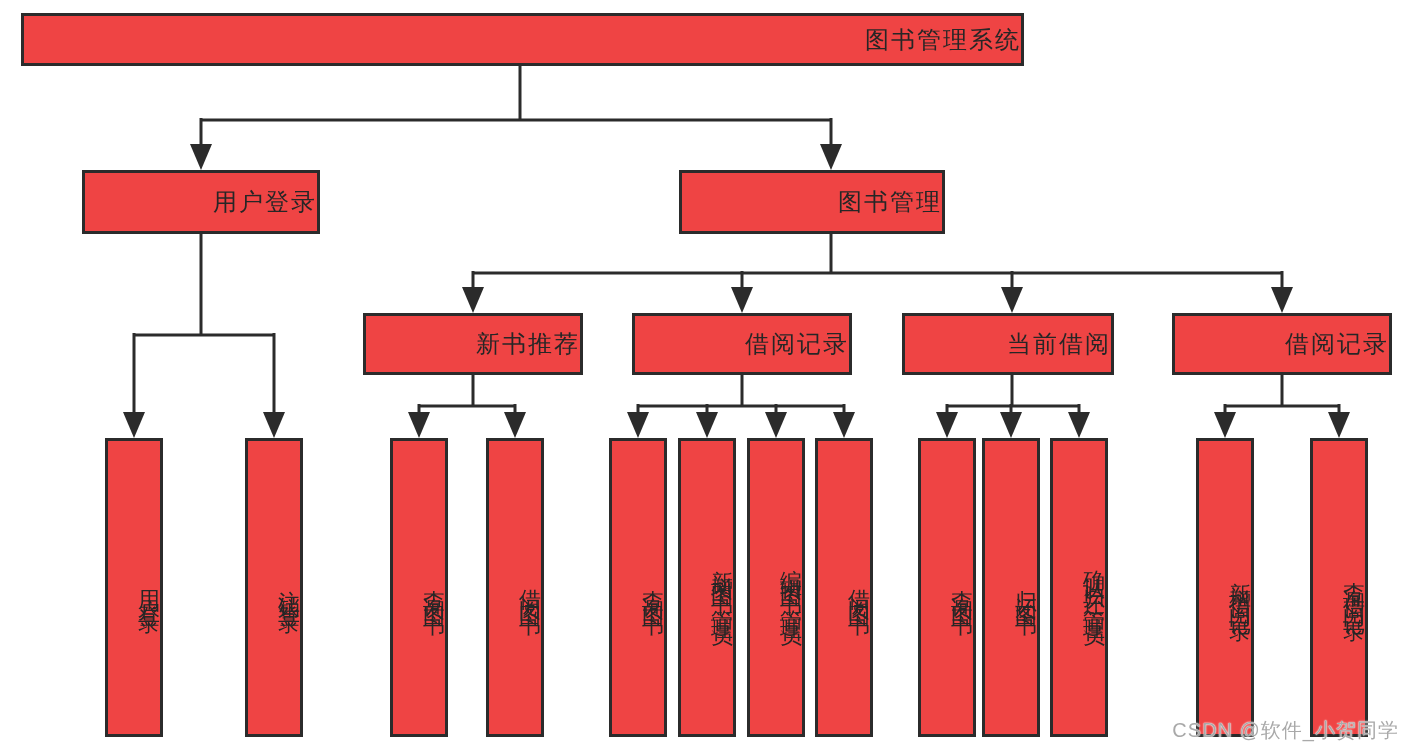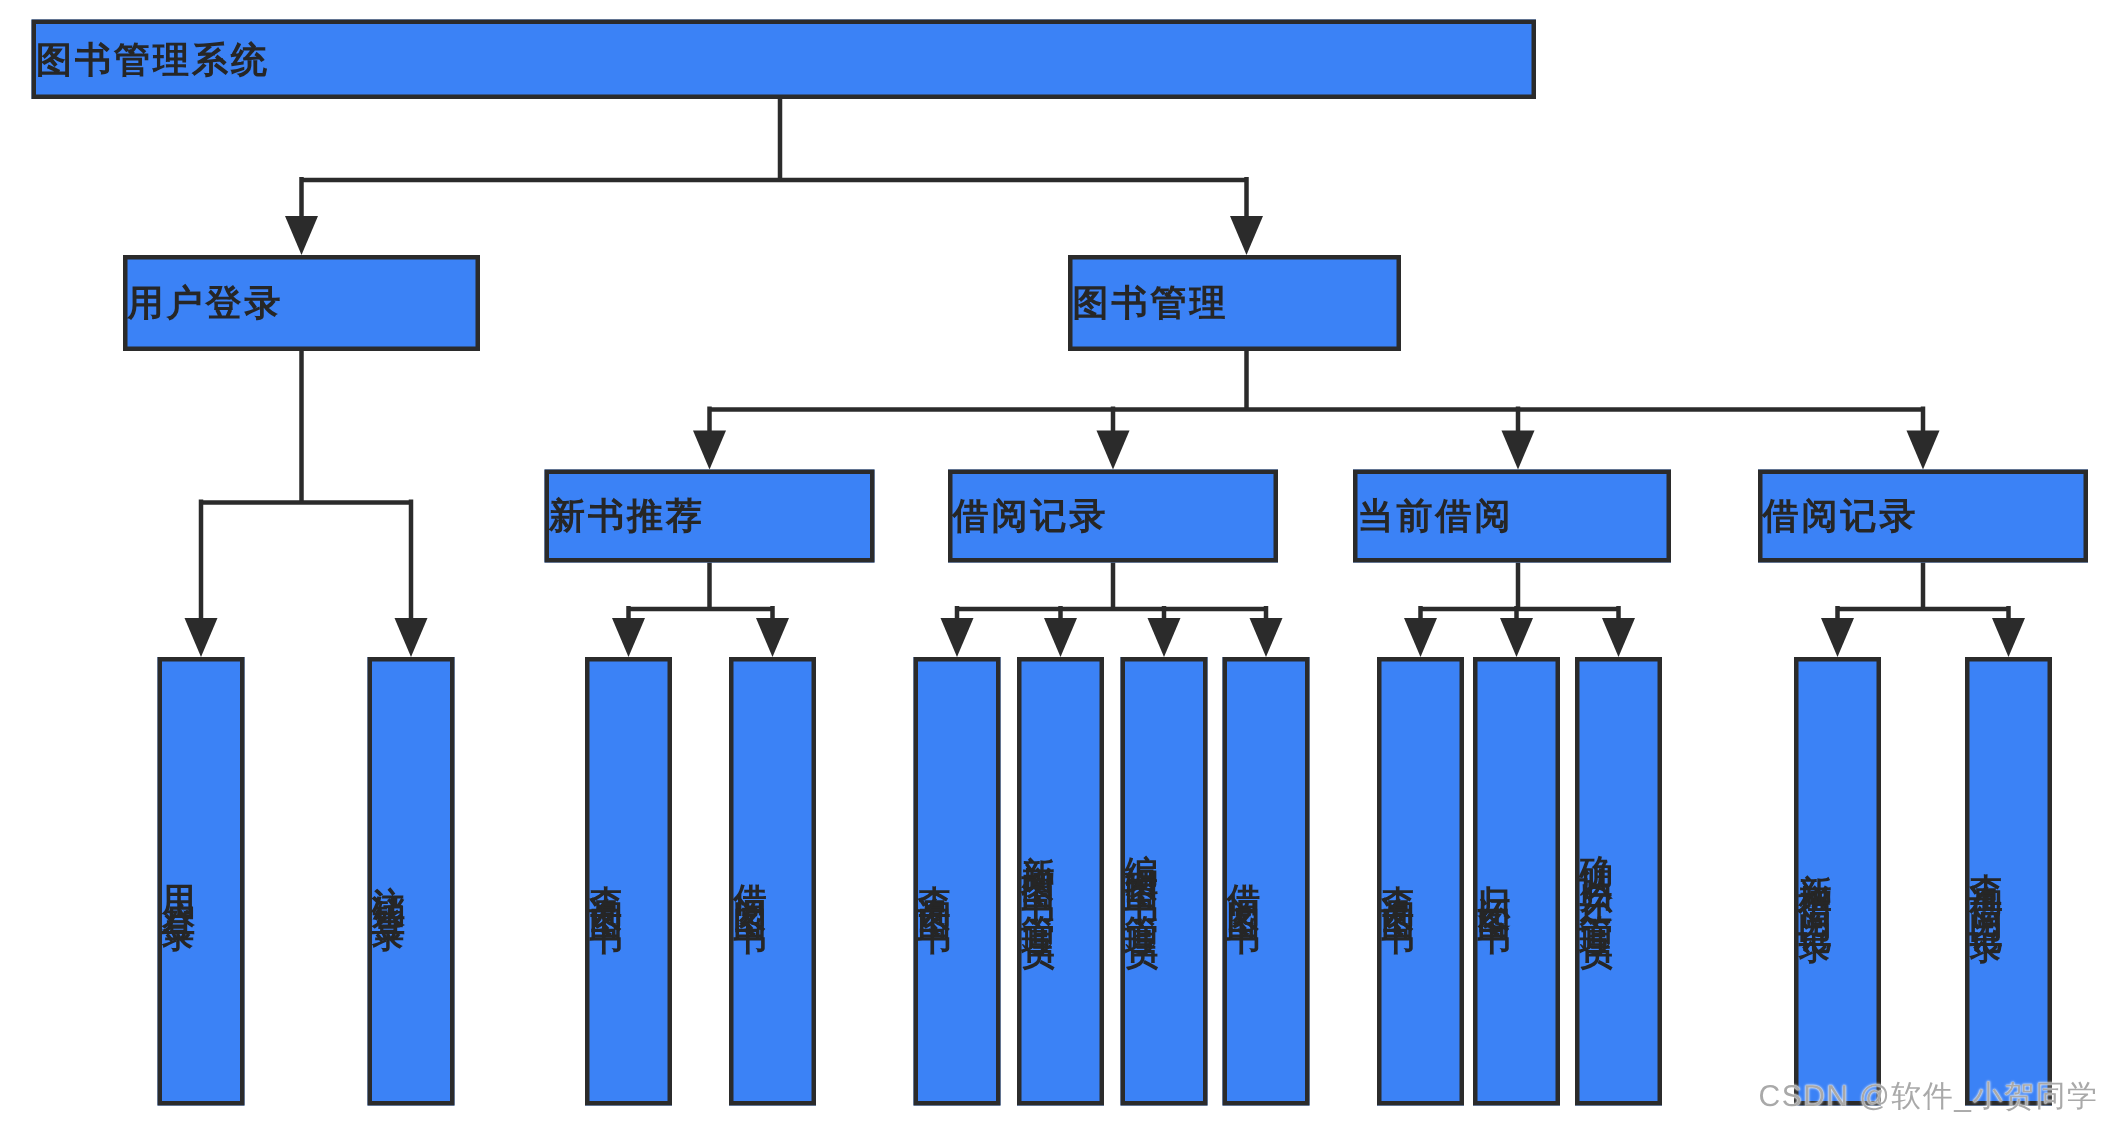--- a/index.html
+++ b/index.html
@@ -10,28 +10,27 @@
     font-family: "Liberation Sans", "DejaVu Sans", sans-serif;
     overflow: hidden;
   }
   #diagram { position: absolute; inset: 0; }
   #connectors { position: absolute; left: 0; top: 0; z-index: 1; }
   .cline  { stroke: var(--line, #2b2b2b); stroke-width: 3; fill: none; }
   .carrow { fill: var(--line, #2b2b2b); stroke: none; }
   .box {
     position: absolute;
     box-sizing: border-box;
-    background: #3b82f6;
+    background: #ef4444;
     border: 3px solid var(--line, #2b2b2b);
     display: flex;
     align-items: center;
-    justify-content: flex-start;
+    justify-content: flex-end;
     color: var(--text, #262626);
     z-index: 2;
-    font-weight: bold;
   }
   .h-label {
     font-size: 24px;
     letter-spacing: 2px;
     white-space: nowrap;
   }
   .v-label {
     writing-mode: vertical-rl;
     text-orientation: mixed;
     font-size: 22px;
@@ -117,21 +116,21 @@
     <polygon class="carrow" points="1328,412 1350,412 1339,438"></polygon>
   </svg>
 
   <div class="box" style="left:21px; top:13px; width:1003px; height:53px">
     <span class="h-label">图书管理系统</span>
   </div>
 
   <div class="box" style="left:82px; top:170px; width:238px; height:64px">
     <span class="h-label">用户登录</span>
   </div>
-  <div class="box" style="left:712px; top:170px; width:222px; height:64px">
+  <div class="box" style="left:679px; top:170px; width:266px; height:64px">
     <span class="h-label">图书管理</span>
   </div>
 
   <div class="box" style="left:363px; top:313px; width:220px; height:62px">
     <span class="h-label">新书推荐</span>
   </div>
   <div class="box" style="left:632px; top:313px; width:220px; height:62px">
     <span class="h-label">借阅记录</span>
   </div>
   <div class="box" style="left:902px; top:313px; width:212px; height:62px">

